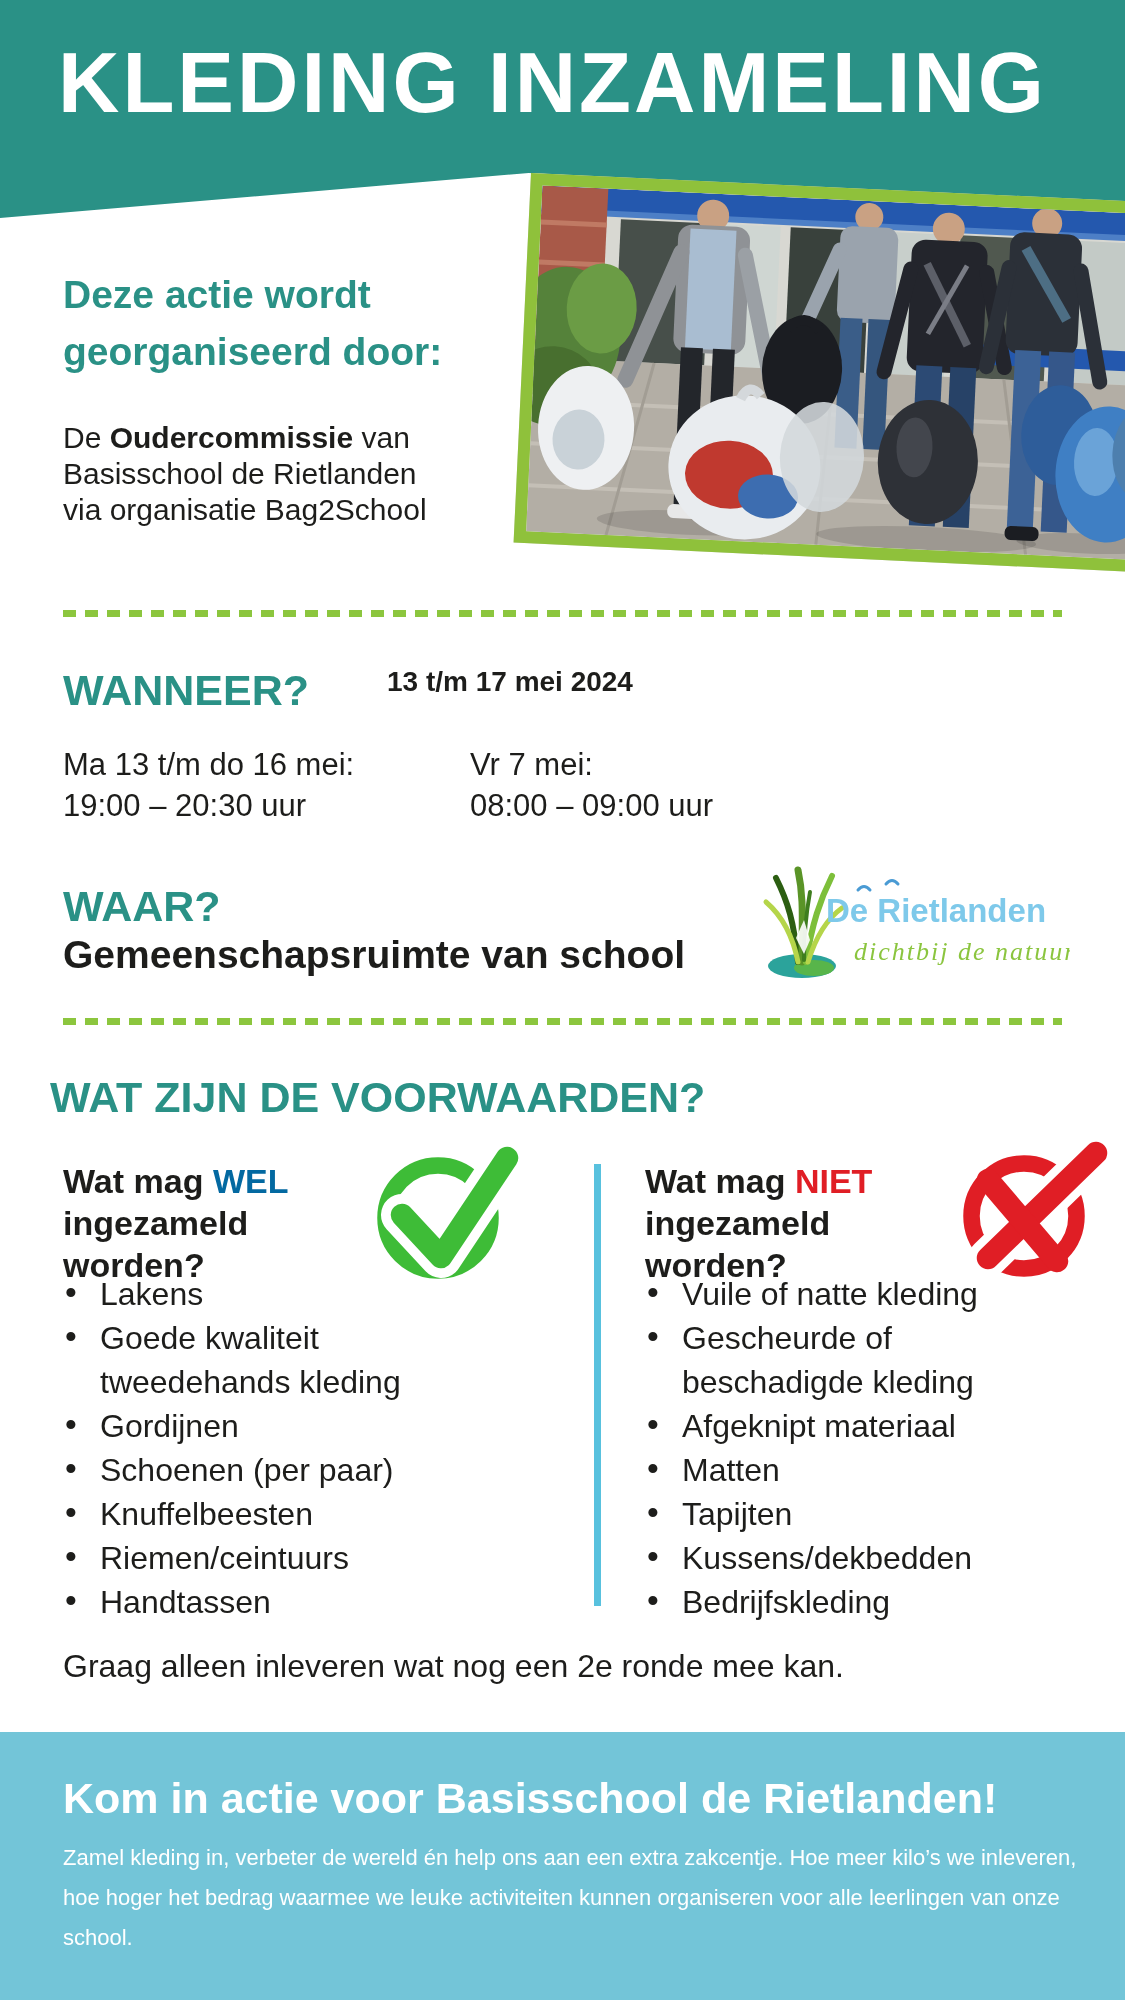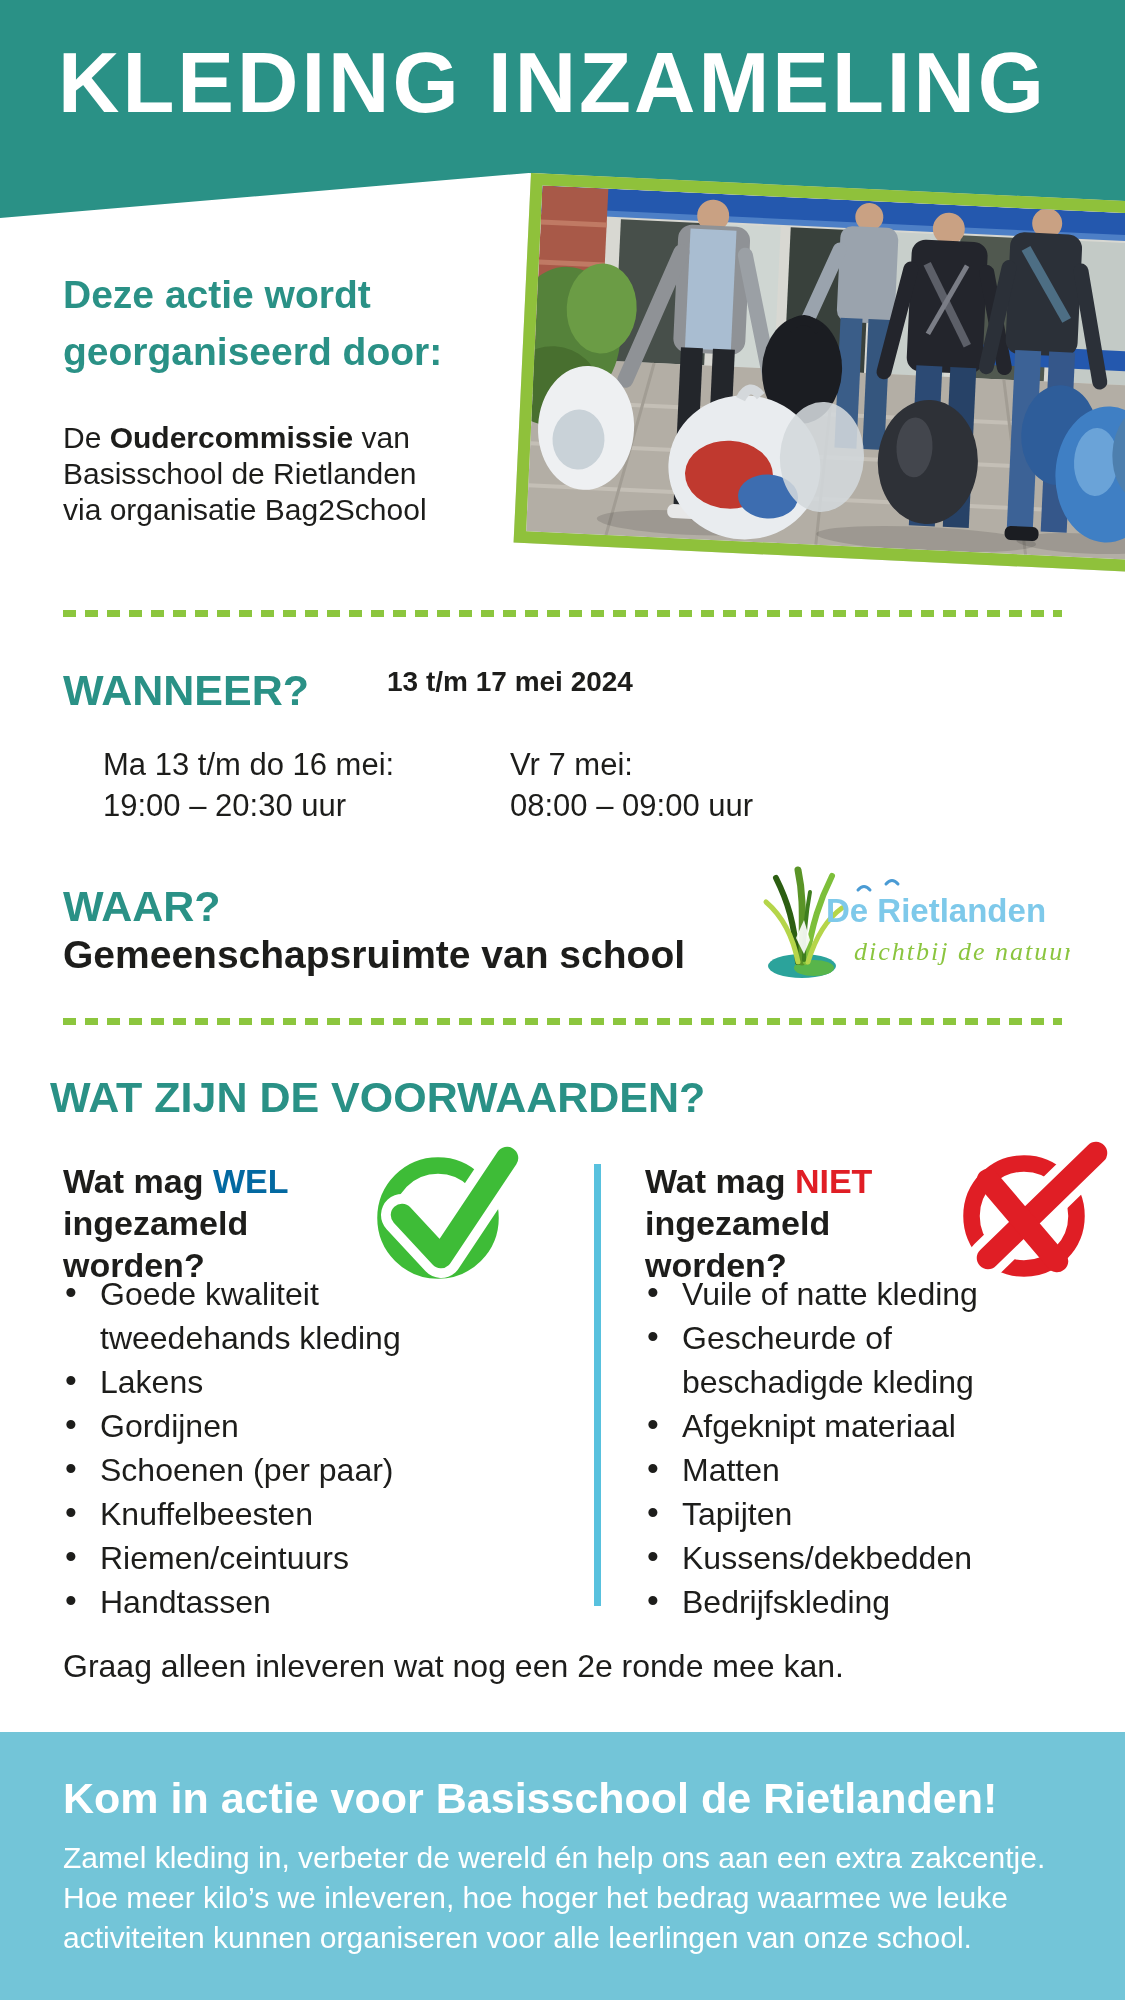--- a/index.html
+++ b/index.html
@@ -25,21 +25,21 @@
 
   
   .dash-div{left:63px;width:999px;height:7px;
     background:repeating-linear-gradient(to right,#8cc63e 0 13px,transparent 13px 22px);}
   .dash1{top:610px;} .dash2{top:1018px;}
 
   
   .h-teal{color:#2a9186;font-size:43px;font-weight:800;white-space:nowrap;}
   .wanneer-h{left:63px;top:666px;}
   .wanneer-date{left:387px;top:666px;font-size:28px;font-weight:800;white-space:nowrap;}
-  .time-col{top:744px;font-size:31px;line-height:41px;width:390px;margin-left:40px;}
+  .time-col{top:744px;font-size:31px;line-height:41px;width:390px;}
   .time-col1{left:63px;} .time-col2{left:470px;}
 
   
   .waar-h{left:63px;top:882px;}
   .waar-place{left:63px;top:933px;font-size:39px;font-weight:800;white-space:nowrap;}
   .logo-box{left:758px;top:862px;width:312px;height:128px;}
   .logo-box svg{display:block;width:100%;height:100%;}
 
   
   .voorw-h{left:50px;top:1073px;}
@@ -54,21 +54,21 @@
   ul.cond-list{list-style:none;margin:0;padding:0;font-size:32px;line-height:44px;width:378px;}
   ul.cond-list li{padding-left:37px;position:relative;}
   ul.cond-list li::before{content:"\2022";position:absolute;left:2px;top:-1px;font-size:1.05em;}
   .list-left{left:63px;top:1272px;}
   .list-right{left:645px;top:1272px;}
   .note-line{left:63px;top:1648px;width:1010px;font-size:32px;}
 
   
   .footer-band{left:0;top:1732px;width:1125px;height:268px;background:#73c5d8;}
   .footer-h{left:63px;top:1774px;width:1020px;color:#ffffff;font-size:43px;font-weight:800;white-space:nowrap;}
-  .footer-body{left:63px;top:1838px;width:1015px;color:#ffffff;font-size:30px;line-height:40px;}
+  .footer-body{left:63px;top:1838px;width:1015px;color:#ffffff;font-size:22px;line-height:40px;}
 </style>
 </head>
 <body>
 
 <div class="abs header-band"></div>
 <div class="abs main-title">KLEDING INZAMELING</div>
 
 <div class="abs photo-frame">
   <svg viewBox="0 0 630 346" preserveAspectRatio="none">
 
@@ -215,22 +215,22 @@
 <div class="abs cond-icon icon-cross">
   <svg viewBox="0 0 100 92" width="150" height="138">
     <circle cx="44" cy="50" r="35" fill="none" stroke="#e01e25" stroke-width="11"></circle>
     <path d="M20 78 L92 8" fill="none" stroke="#ffffff" stroke-width="26" stroke-linecap="round"></path>
     <path d="M20 78 L92 8" fill="none" stroke="#e01e25" stroke-width="15" stroke-linecap="round"></path>
     <path d="M20 26 L66 80" fill="none" stroke="#e01e25" stroke-width="15" stroke-linecap="round"></path>
   </svg>
 </div>
 
 <ul class="abs cond-list list-left">
+  <li>Lakens</li>
   <li>Goede kwaliteit tweedehands kleding</li>
-  <li>Lakens</li>
   <li>Gordijnen</li>
   <li>Schoenen (per paar)</li>
   <li>Knuffelbeesten</li>
   <li>Riemen/ceintuurs</li>
   <li>Handtassen</li>
 </ul>
 
 <ul class="abs cond-list list-right">
   <li>Vuile of natte kleding</li>
   <li>Gescheurde of beschadigde kleding</li>

